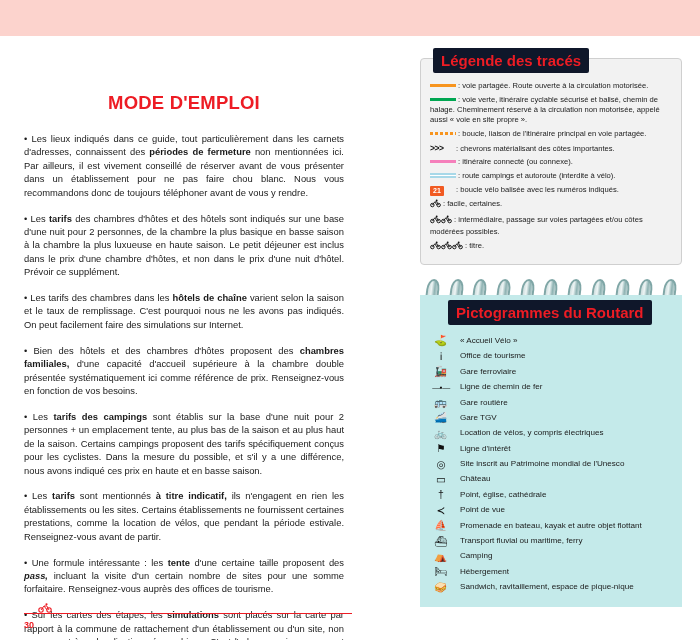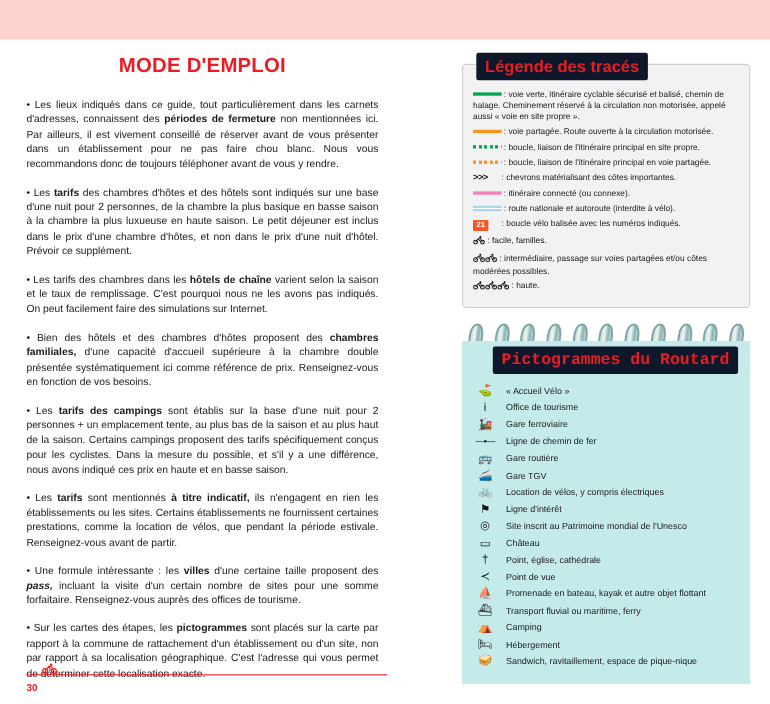--- a/index.html
+++ b/index.html
@@ -19,20 +19,21 @@
   #left-col {
     position: absolute; left: 24px; top: 48px; width: 320px;
   }
   #page-title {
     color: #ed1c24;
     font-weight: bold;
     font-size: 18.5px;
     letter-spacing: 0.2px;
     text-align: center;
     margin-bottom: 18px;
+    margin-top: 44px;
   }
   .para {
     font-size: 9.4px;
     line-height: 13.4px;
     color: #1a1a1a;
     text-align: justify;
     margin-bottom: 12.5px;
     -webkit-hyphens: auto; hyphens: auto;
   }
   .para b { font-weight: bold; }
@@ -155,21 +156,21 @@
     border-radius: 7px / 11px;
     background: linear-gradient(to right,#cfdede 0%,#eef5f5 35%,#8fb3b3 70%,#bcd2d2 100%);
     transform: skewX(-7deg);
   }
   #picto-box {
     position: relative;
     background: #c4eaea;
     padding: 26px 8px 10px 8px;
     min-height: 290px;
   }
-  #picto-box .title-chip { left: 28px; top: 5px; font-family: Liberation Mono, monospace; }
+  #picto-box .title-chip { left: 28px; top: 5px; }
   #picto-list { margin-top: 14px; }
   .pic-row {
     display: flex; align-items: center;
     font-size: 8.1px; line-height: 10px; color: #1a1a1a;
     margin-bottom: 4.4px;
   }
   .pic-ico {
     width: 26px; min-width: 26px; text-align: center;
     font-size: 10.5px; line-height: 11px; color: #111;
     margin-right: 6px;
@@ -186,22 +187,22 @@
 
 <div id="left-col">
   <div id="page-title">MODE D'EMPLOI</div>
   <div id="paragraphs">
       <div class="para">• Les lieux indiqués dans ce guide, tout particulièrement dans les carnets d'adresses, connaissent des <b>périodes de fermeture</b> non mentionnées ici. Par ailleurs, il est vivement conseillé de réserver avant de vous présenter dans un établissement pour ne pas faire chou blanc. Nous vous recommandons donc de toujours téléphoner avant de vous y rendre.</div>
       <div class="para">• Les <b>tarifs</b> des chambres d'hôtes et des hôtels sont indiqués sur une base d'une nuit pour 2 personnes, de la chambre la plus basique en basse saison à la chambre la plus luxueuse en haute saison. Le petit déjeuner est inclus dans le prix d'une chambre d'hôtes, et non dans le prix d'une nuit d'hôtel. Prévoir ce supplément.</div>
       <div class="para">• Les tarifs des chambres dans les <b>hôtels de chaîne</b> varient selon la saison et le taux de remplissage. C'est pourquoi nous ne les avons pas indiqués. On peut facilement faire des simulations sur Internet.</div>
       <div class="para">• Bien des hôtels et des chambres d'hôtes proposent des <b>chambres familiales,</b> d'une capacité d'accueil supérieure à la chambre double présentée systématiquement ici comme référence de prix. Renseignez-vous en fonction de vos besoins.</div>
       <div class="para">• Les <b>tarifs des campings</b> sont établis sur la base d'une nuit pour 2 personnes + un emplacement tente, au plus bas de la saison et au plus haut de la saison. Certains campings proposent des tarifs spécifiquement conçus pour les cyclistes. Dans la mesure du possible, et s'il y a une différence, nous avons indiqué ces prix en haute et en basse saison.</div>
       <div class="para">• Les <b>tarifs</b> sont mentionnés <b>à titre indicatif,</b> ils n'engagent en rien les établissements ou les sites. Certains établissements ne fournissent certaines prestations, comme la location de vélos, que pendant la période estivale. Renseignez-vous avant de partir.</div>
-      <div class="para">• Une formule intéressante : les <b>villes</b> d'une certaine taille proposent des <i>pass,</i> incluant la visite d'un certain nombre de sites pour une somme forfaitaire. Renseignez-vous auprès des offices de tourisme.</div>
-      <div class="para">• Sur les cartes des étapes, les <b>pictogrammes</b> sont placés sur la carte par rapport à la commune de rattachement d'un établissement ou d'un site, non par rapport à sa localisation géographique. C'est l'adresse qui vous permet de déterminer cette localisation exacte.</div>
+      <div class="para">• Une formule intéressante : les <b>tente</b> d'une certaine taille proposent des <i>pass,</i> incluant la visite d'un certain nombre de sites pour une somme forfaitaire. Renseignez-vous auprès des offices de tourisme.</div>
+      <div class="para">• Sur les cartes des étapes, les <b>simulations</b> sont placés sur la carte par rapport à la commune de rattachement d'un établissement ou d'un site, non par rapport à sa localisation géographique. C'est l'adresse qui vous permet de déterminer cette localisation exacte.</div>
     </div>
 </div>
 
 <div id="footer">
   <div id="footer-line"></div>
   <div id="page-number">30</div>
   <div id="footer-bike">
     <svg width="14" height="10" viewBox="0 0 28 20" aria-hidden="true">
       <circle cx="6" cy="14" r="4.4" fill="none" stroke="#ed1c24" stroke-width="2.2"></circle>
       <circle cx="22" cy="14" r="4.4" fill="none" stroke="#ed1c24" stroke-width="2.2"></circle>
@@ -209,36 +210,35 @@
       <circle cx="17" cy="2.5" r="2.2" fill="#ed1c24"></circle>
     </svg>
   </div>
 </div>
 
 <div id="right-col">
 
   <div id="legend-box">
     <div class="title-chip">Légende des tracés</div>
     <div id="legend-list">
+        <div class="leg-row"><span class="swatch sw-line-orange"></span><span>: voie partagée. Route ouverte à la circulation motorisée.</span></div>
         <div class="leg-row"><span class="swatch sw-line-green"></span><span>: voie verte, itinéraire cyclable sécurisé et balisé, chemin de halage. Cheminement réservé à la circulation non motorisée, appelé aussi « voie en site propre ».</span></div>
-        <div class="leg-row"><span class="swatch sw-line-orange"></span><span>: voie partagée. Route ouverte à la circulation motorisée.</span></div>
-        <div class="leg-row"><span class="swatch sw-dot-green"></span><span>: boucle, liaison de l'itinéraire principal en site propre.</span></div>
         <div class="leg-row"><span class="swatch sw-dot-orange"></span><span>: boucle, liaison de l'itinéraire principal en voie partagée.</span></div>
         <div class="leg-row"><span class="sw-chev">&gt;&gt;&gt;</span><span>: chevrons matérialisant des côtes importantes.</span></div>
         <div class="leg-row"><span class="swatch sw-pink"></span><span>: itinéraire connecté (ou connexe).</span></div>
-        <div class="leg-row"><span class="swatch sw-blue-double"></span><span>: route nationale et autoroute (interdite à vélo).</span></div>
+        <div class="leg-row"><span class="swatch sw-blue-double"></span><span>: route campings et autoroute (interdite à vélo).</span></div>
         <div class="leg-row"><span class="sw-badge">21</span><span>: boucle vélo balisée avec les numéros indiqués.</span></div>
       </div>
     <div id="difficulty-list">
         <div class="leg-row"><span class="bike-set"><svg width="11" height="9" viewBox="0 0 28 20" aria-hidden="true">
               <circle cx="6" cy="14" r="4.4" fill="none" stroke="#111" stroke-width="2.4"></circle>
               <circle cx="22" cy="14" r="4.4" fill="none" stroke="#111" stroke-width="2.4"></circle>
               <path d="M6 14 L12 6 L18 14 M12 6 L17 6 M22 14 L17 5" fill="none" stroke="#111" stroke-width="2.2"></path>
               <circle cx="17" cy="2.5" r="2.4" fill="#111"></circle>
-            </svg></span><span>: facile, familles.</span></div>
+            </svg></span><span>: facile, certaines.</span></div>
         <div class="leg-row"><span class="bike-set"><svg width="11" height="9" viewBox="0 0 28 20" aria-hidden="true">
               <circle cx="6" cy="14" r="4.4" fill="none" stroke="#111" stroke-width="2.4"></circle>
               <circle cx="22" cy="14" r="4.4" fill="none" stroke="#111" stroke-width="2.4"></circle>
               <path d="M6 14 L12 6 L18 14 M12 6 L17 6 M22 14 L17 5" fill="none" stroke="#111" stroke-width="2.2"></path>
               <circle cx="17" cy="2.5" r="2.4" fill="#111"></circle>
             </svg><svg width="11" height="9" viewBox="0 0 28 20" aria-hidden="true">
               <circle cx="6" cy="14" r="4.4" fill="none" stroke="#111" stroke-width="2.4"></circle>
               <circle cx="22" cy="14" r="4.4" fill="none" stroke="#111" stroke-width="2.4"></circle>
               <path d="M6 14 L12 6 L18 14 M12 6 L17 6 M22 14 L17 5" fill="none" stroke="#111" stroke-width="2.2"></path>
               <circle cx="17" cy="2.5" r="2.4" fill="#111"></circle>
@@ -251,21 +251,21 @@
             </svg><svg width="11" height="9" viewBox="0 0 28 20" aria-hidden="true">
               <circle cx="6" cy="14" r="4.4" fill="none" stroke="#111" stroke-width="2.4"></circle>
               <circle cx="22" cy="14" r="4.4" fill="none" stroke="#111" stroke-width="2.4"></circle>
               <path d="M6 14 L12 6 L18 14 M12 6 L17 6 M22 14 L17 5" fill="none" stroke="#111" stroke-width="2.2"></path>
               <circle cx="17" cy="2.5" r="2.4" fill="#111"></circle>
             </svg><svg width="11" height="9" viewBox="0 0 28 20" aria-hidden="true">
               <circle cx="6" cy="14" r="4.4" fill="none" stroke="#111" stroke-width="2.4"></circle>
               <circle cx="22" cy="14" r="4.4" fill="none" stroke="#111" stroke-width="2.4"></circle>
               <path d="M6 14 L12 6 L18 14 M12 6 L17 6 M22 14 L17 5" fill="none" stroke="#111" stroke-width="2.2"></path>
               <circle cx="17" cy="2.5" r="2.4" fill="#111"></circle>
-            </svg></span><span>: haute.</span></div>
+            </svg></span><span>: titre.</span></div>
       </div>
   </div>
 
   <div id="picto-wrap">
     <div id="spiral">
         <div class="ring"></div>
         <div class="ring"></div>
         <div class="ring"></div>
         <div class="ring"></div>
         <div class="ring"></div>

